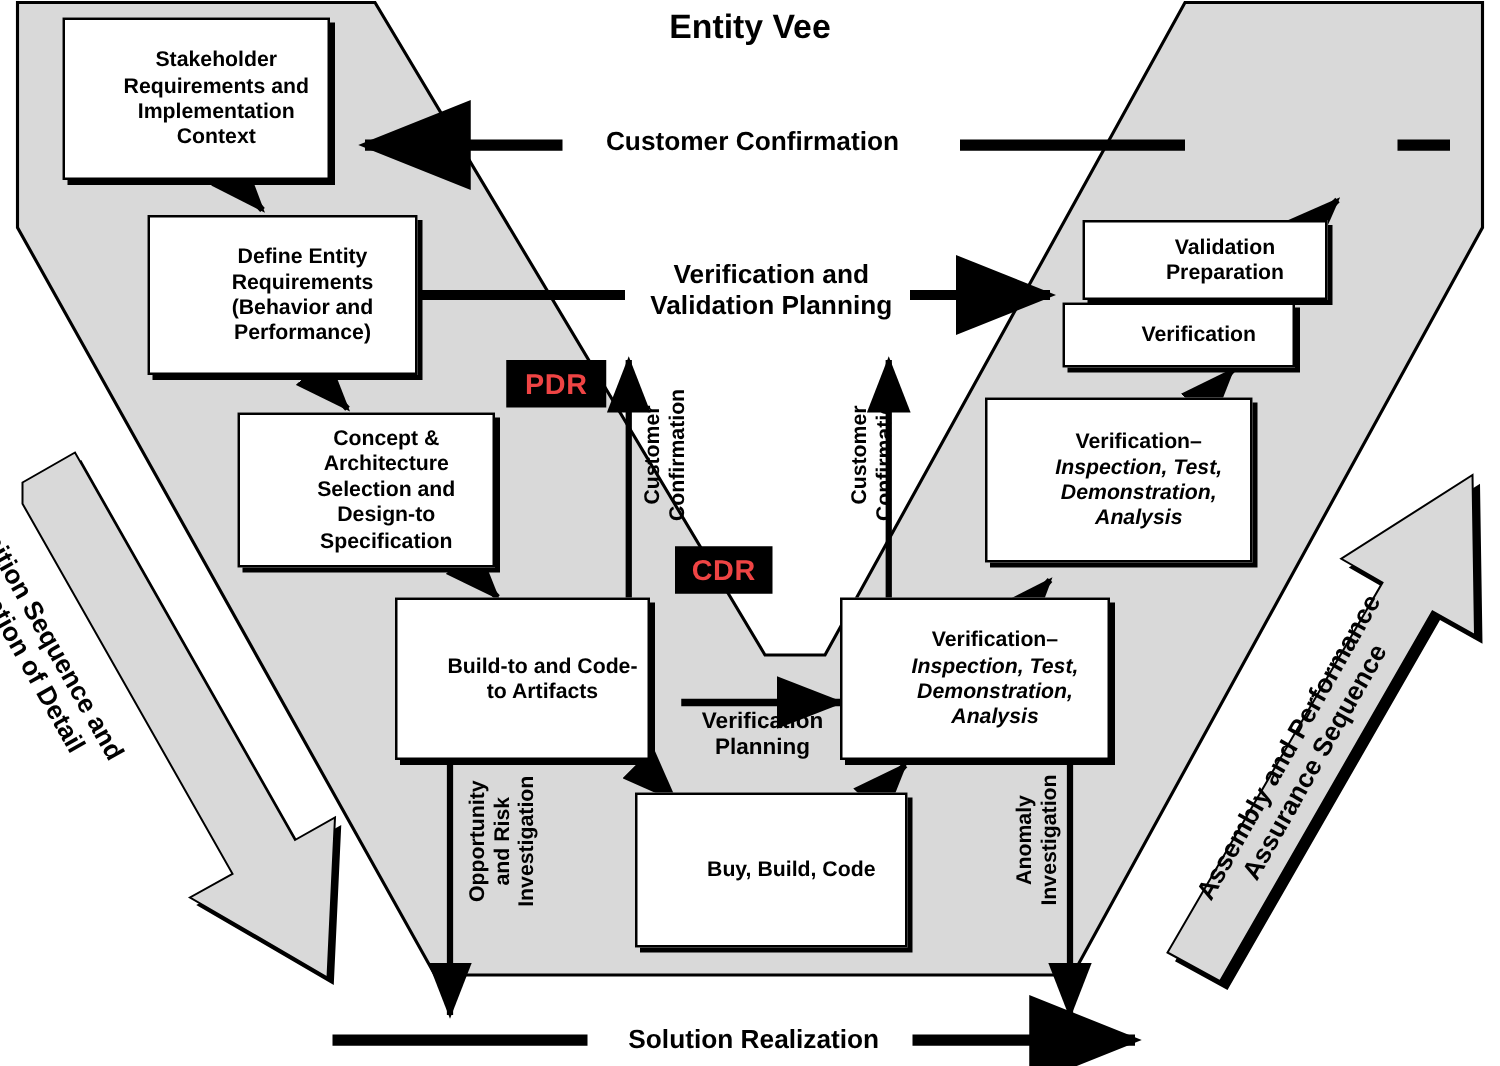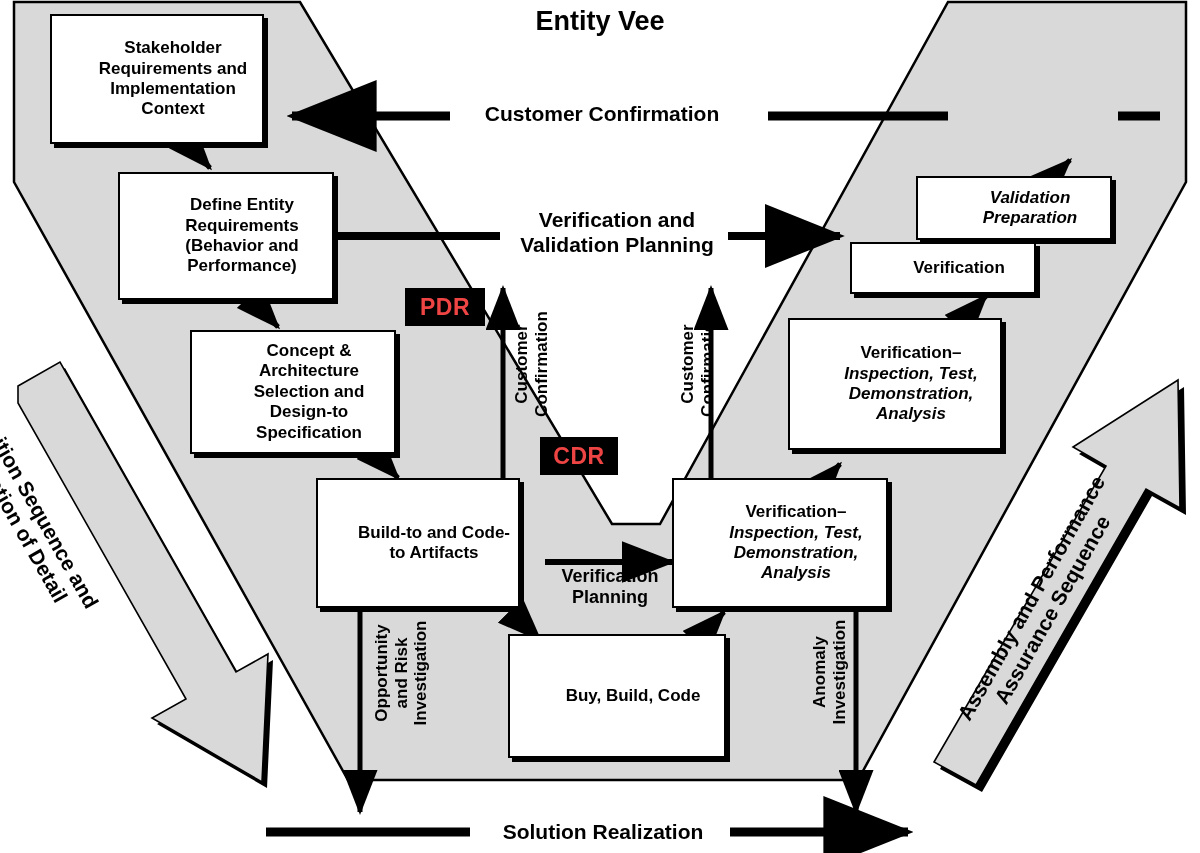--- a/index.html
+++ b/index.html
@@ -209,21 +209,21 @@
 Artifacts</span>
   </div>
 
   <div class="pbox" style="left:508px; top:634px; width:218px; height:124px;">
     <span>Buy,
 Build,
 Code</span>
   </div>
 
 
-  <div class="pbox" style="left:916px; top:176px; width:196px; height:64px; z-index:22;font-style:italic;">
+  <div class="pbox" style="left:866px; top:176px; width:196px; height:64px; z-index:22;">
     <span>Validation
 Preparation</span>
   </div>
 
   <div class="pbox" style="left:850px; top:242px; width:186px; height:52px; z-index:21;">
     <span>Verification</span>
   </div>
 
   <div class="pbox" style="left:788px; top:318px; width:214px; height:132px; flex-direction:column;">
     <span class="ln">Verification–</span>

